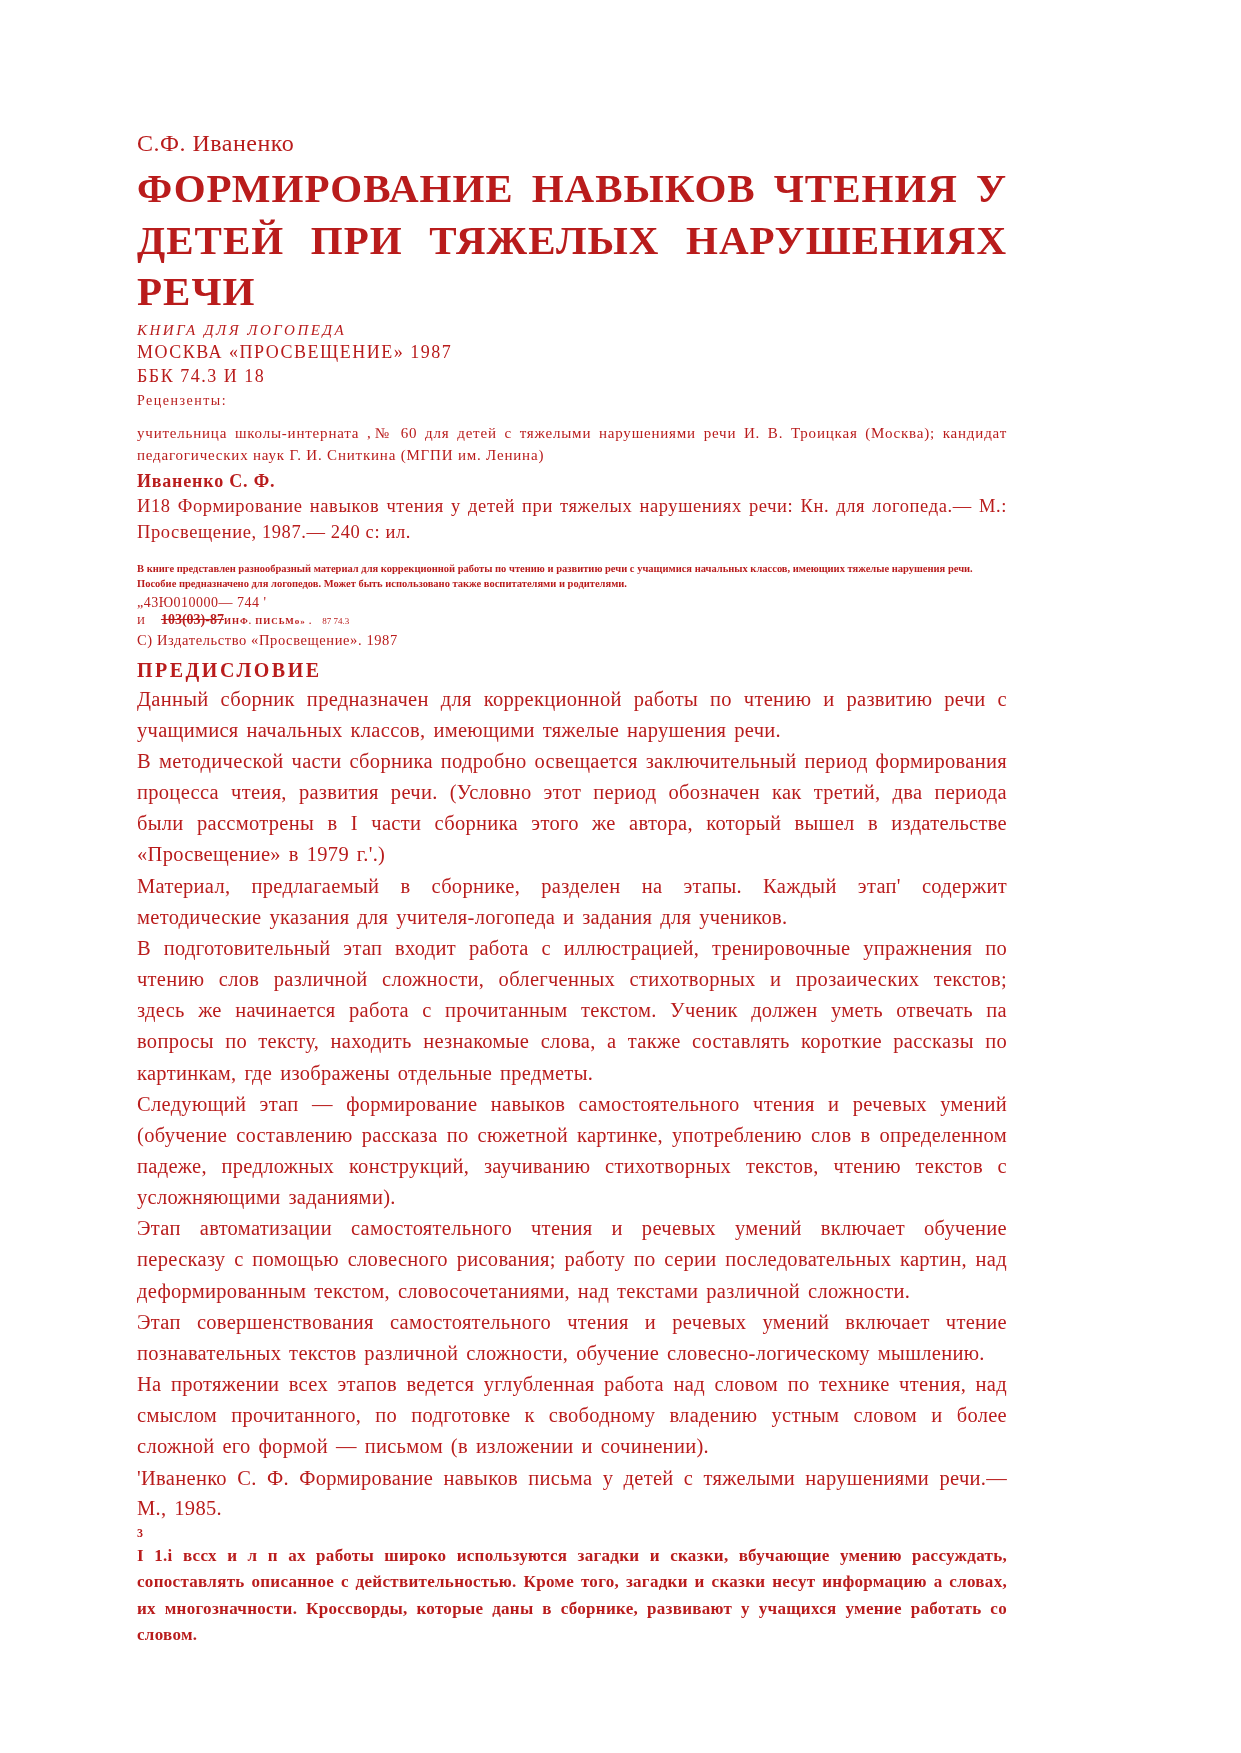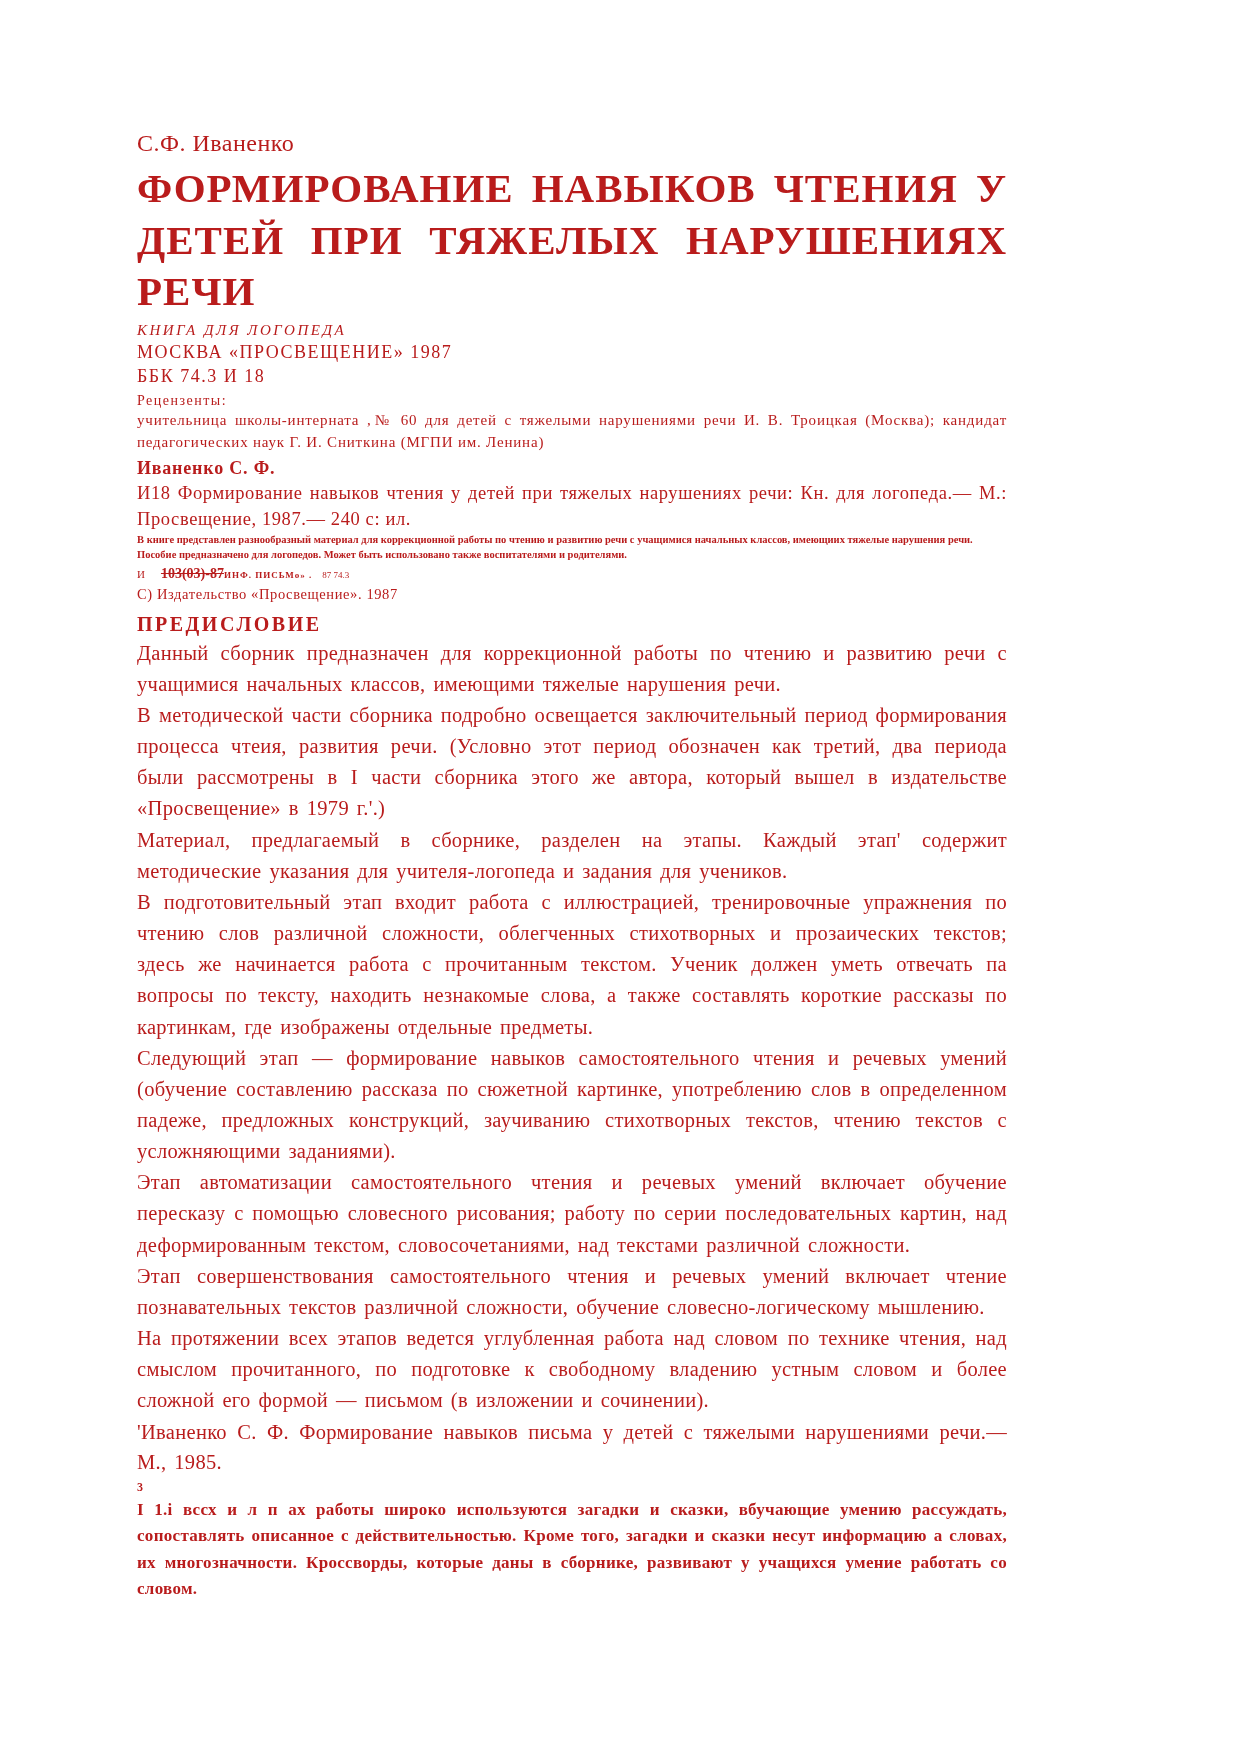--- a/index.html
+++ b/index.html
@@ -22,28 +22,28 @@
     text-align: justify;
     letter-spacing: 1px;
     margin: 6px 0 2px 0;
   }
   .series-line { font-size: 15px; letter-spacing: 2.5px; margin-top: 4px; font-style: italic; }
   .imprint-line { font-size: 18px; letter-spacing: 1.5px; margin-top: 3px; }
   .bbk-line { font-size: 18px; letter-spacing: 1.5px; margin-top: 3px; }
   .reviewers-label { font-size: 14px; letter-spacing: 1.5px; margin-top: 6px; }
   .reviewers-text {
     font-size: 15px; line-height: 1.45; text-align: justify;
-    letter-spacing: 0.8px; margin-top: 1px;
+    letter-spacing: 0.8px; margin-top: 14px;
   }
   .catalog-author { font-size: 18px; font-weight: bold; letter-spacing: 0.8px; margin-top: 5px; }
   .catalog-entry {
     font-size: 18.5px; line-height: 1.4; text-align: justify;
     letter-spacing: 0.6px; margin-top: 2px;
   }
-  .annotation { font-size: 10.5px; font-weight: bold; line-height: 1.4; margin-top: 0; font-family: Liberation Serif, serif; }
+  .annotation { font-size: 10.5px; font-weight: bold; line-height: 1.4; margin-top: 16px; font-family: Liberation Serif, serif; }
   .annotation div { margin: 0; }
   .code-block { margin-top: 3px; font-size: 14px; }
   .code-top { letter-spacing: 0.5px; }
   .code-row { display: flex; align-items: baseline; margin-top: 1px; }
   .code-prefix { font-size: 11px; margin-right: 16px; }
   .code-struck { text-decoration: line-through; font-weight: bold; font-size: 14px; }
   .code-note { font-size: 9px; font-weight: bold; letter-spacing: 1px; }
   .code-tail { font-size: 9px; margin-left: 10px; }
   .copyright-line { font-size: 14.5px; letter-spacing: 0.6px; margin-top: 4px; }
   .preface-heading {
@@ -85,20 +85,21 @@
 
   <div class="catalog-author">Иваненко С. Ф.</div>
   <div class="catalog-entry">И18 Формирование навыков чтения у детей при тяжелых нарушениях речи: Кн. для логопеда.— М.: Просвещение, 1987.— 240 с: ил.</div>
 
   <div class="annotation">
     <div>В книге представлен разнообразный материал для коррекционной работы по чтению и развитию речи с учащимися начальных классов, имеющиих тяжелые нарушения речи.</div>
     <div>Пособие предназначено для логопедов. Может быть использовано также воспитателями и родителями.</div>
   </div>
 
   <div class="code-block">
+    <div class="code-top">„43Ю010000— 744 '</div>
     <div class="code-row">
       <span class="code-prefix">И</span>
       <span class="code-struck">103(03)-87</span>
       <span class="code-note">ИНФ. ПИСЬМо» .</span>
       <span class="code-tail">87 74.3</span>
     </div>
   </div>
 
   <div class="copyright-line">С) Издательство «Просвещение». 1987</div>
 

